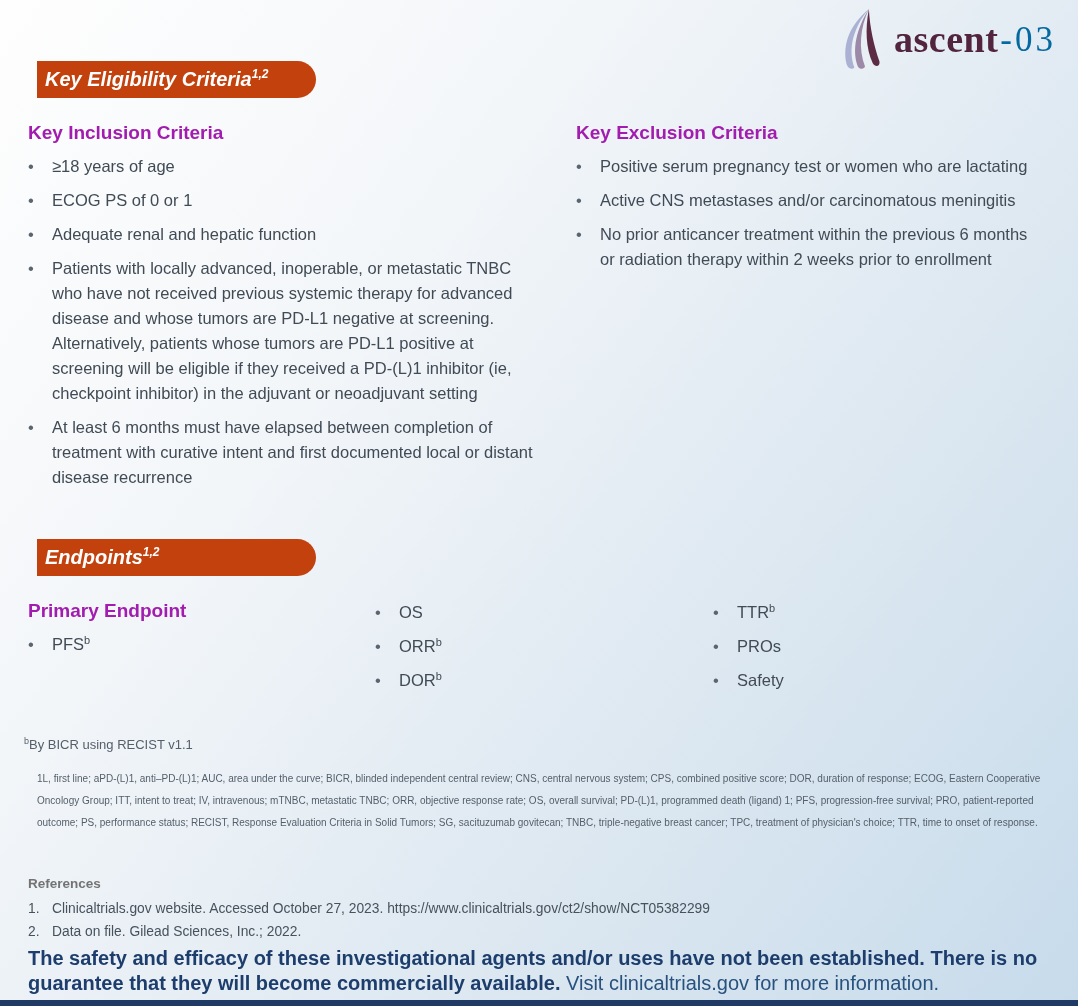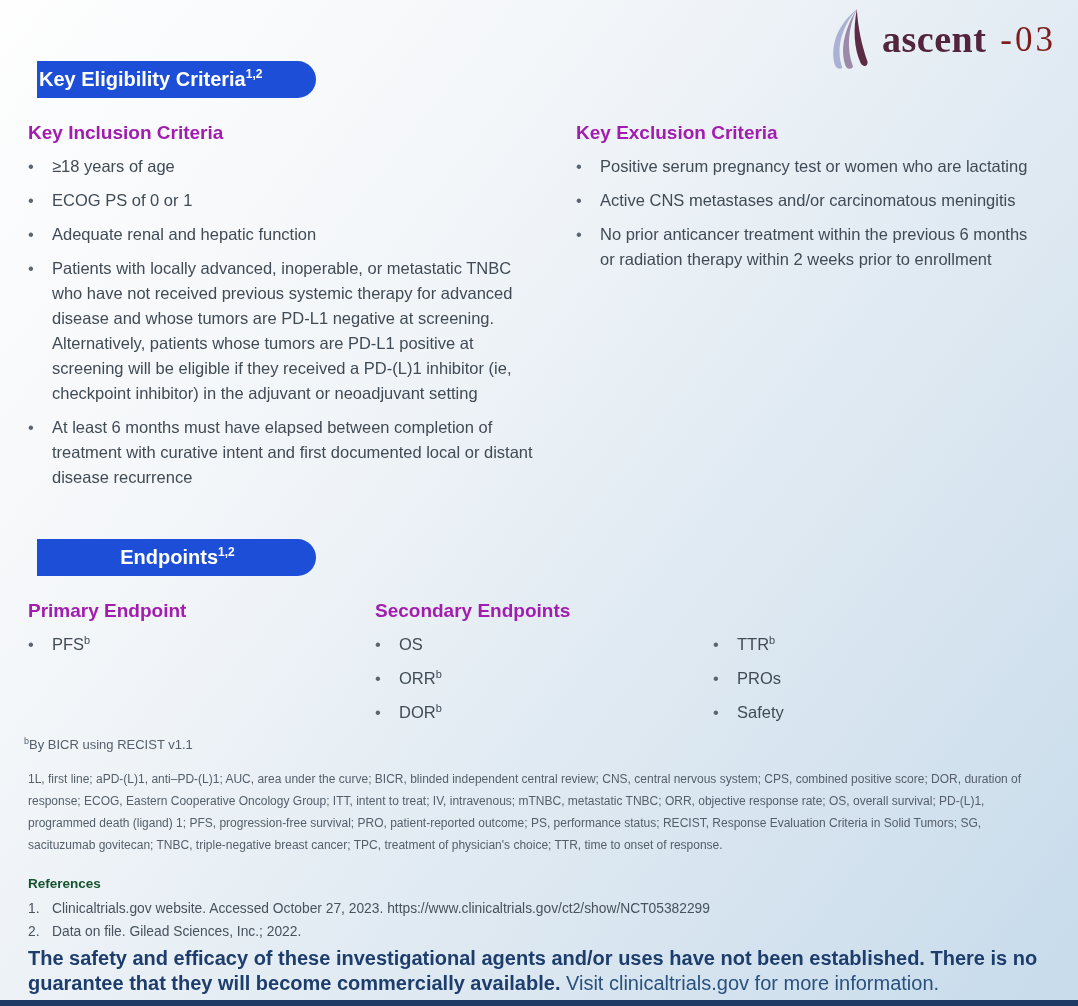--- a/index.html
+++ b/index.html
@@ -8,53 +8,53 @@
     font-family:"Liberation Sans", sans-serif;
     background:linear-gradient(128deg,#fefefe 0%,#f3f6f9 32%,#dde8f1 66%,#c7dbeb 100%);
     color:#414b55;
   }
   .page { position:relative; width:1078px; height:1006px; overflow:hidden; }
 
   
   .logo { position:absolute; top:8px; right:22px; display:flex; align-items:center; }
   .logo svg { width:52px; height:62px; margin-right:3px; }
   .logo-name { font-family:"Liberation Serif", serif; font-weight:700; font-size:38px; color:#52243e; letter-spacing:.5px; line-height:1; }
-  .logo-suffix { font-family:"Liberation Serif", serif; font-weight:400; font-size:35px; color:#7f1d1d; letter-spacing:3px; line-height:1; margin-left:14px; }
+  .logo-suffix { font-family:"Liberation Serif", serif; font-weight:400; font-size:35px; color:#0369a1; letter-spacing:3px; line-height:1; margin-left:2px; }
 
   
-  .banner { position:absolute; left:37px; width:279px; height:37px; background:#1d4ed8; color:#ffffff;
-            font-size:20px; font-weight:600; line-height:37px; padding-left:2px;
-            border-radius:0 19px 19px 0; }
+  .banner { position:absolute; left:37px; width:279px; height:37px; background:#c2410c; color:#ffffff;
+            font-size:20px; font-weight:600; line-height:37px; padding-left:8px;
+            border-radius:0 19px 19px 0;font-style:italic; }
   .banner sup { font-size:12px; line-height:0; }
   #banner-elig { top:61px; }
-  #banner-end  { top:539px;text-align:center; }
+  #banner-end  { top:539px; }
 
   .section-title { font-size:19px; font-weight:700; color:#a21caf; margin-bottom:10px; }
 
   ul.blist { list-style:none; }
   .blist li { display:flex; margin-bottom:9px; font-size:16.5px; line-height:25px; color:#414b55; }
   .blt { flex:0 0 24px; width:24px; color:#5a6570; }
   .blist sup { font-size:11px; line-height:0; }
 
   .inclusion { position:absolute; left:28px; top:122px; width:505px; }
   .exclusion { position:absolute; left:550px; top:122px; width:505px;margin-left:26px; }
   .exclusion .blist li { max-width:460px; }
 
   .primary   { position:absolute; left:28px;  top:600px; width:320px; }
   .secondary { position:absolute; left:375px; top:600px; width:660px; }
   .sec-cols { display:flex; }
   .sec-col1 { width:338px; }
   .sec-col2 { width:220px; }
 
   .fnote  { position:absolute; left:24px; top:736px; font-size:13px; color:#545f6a; }
   .fnote sup { font-size:9px; }
-  .abbrev { position:absolute; left:28px; top:768px; width:1022px; font-size:12px; line-height:22px; color:#545f6a; }
+  .abbrev { position:absolute; left:37px; top:768px; width:1022px; font-size:10px; line-height:22px; color:#545f6a; }
 
   .refs { position:absolute; left:28px; top:876px; width:1022px; font-size:13.8px; color:#47525c; }
-  .refs .rtitle { font-size:13.5px; font-weight:700; color:#14532d; margin-bottom:7px; }
+  .refs .rtitle { font-size:13.5px; font-weight:700; color:#737373; margin-bottom:7px; }
   .ref-item { display:flex; line-height:21px; margin-bottom:2px; }
   .ref-num { flex:0 0 24px; width:24px; }
 
   .disclaimer { position:absolute; left:28px; top:946px; width:1026px; font-size:20px; line-height:25px; color:#28517e; }
   .disclaimer .bold { font-weight:700; color:#1d3e6d; }
 
   .bottom-bar { position:absolute; left:0; bottom:0; width:100%; height:6px; background:#203a66; }
 </style>
 </head>
 <body>
@@ -127,21 +127,20 @@
     <div class="section-title">Primary Endpoint</div>
     <ul class="blist">
       <li>
           <span class="blt">•</span>
           <span class="txt"><span>PFS</span><sup>b</sup></span>
         </li>
     </ul>
   </div>
 
   <div class="secondary">
-    <div class="section-title">Secondary Endpoints</div>
     <div class="sec-cols">
       <ul class="blist sec-col1">
         <li>
             <span class="blt">•</span>
             <span class="txt"><span>OS</span><sup></sup></span>
           </li>
         <li>
             <span class="blt">•</span>
             <span class="txt"><span>ORR</span><sup>b</sup></span>
           </li>

